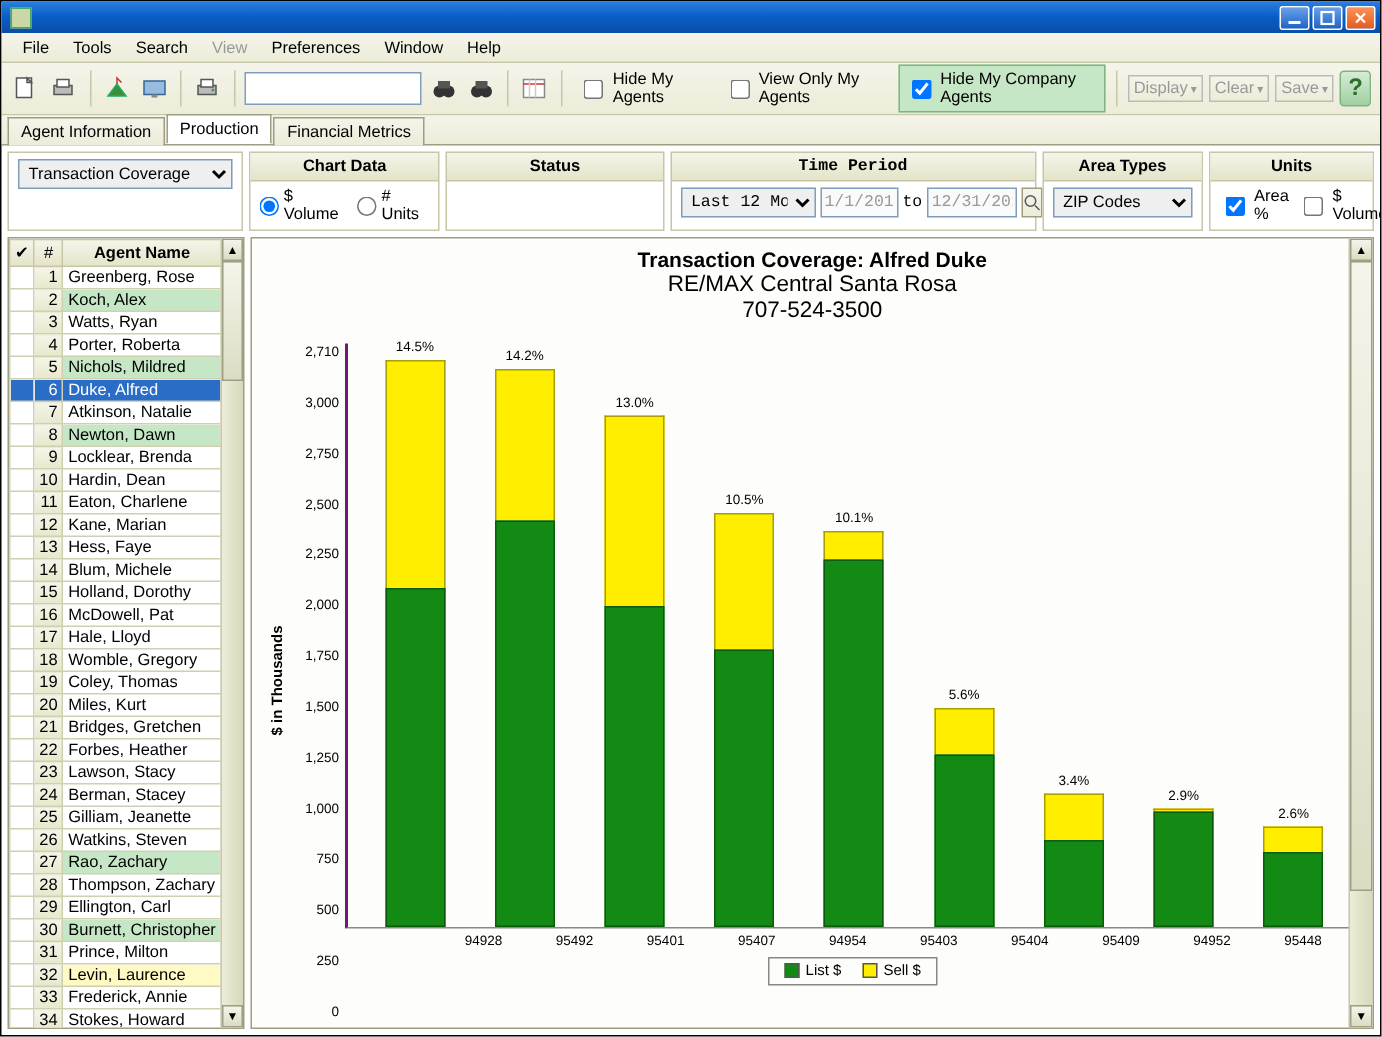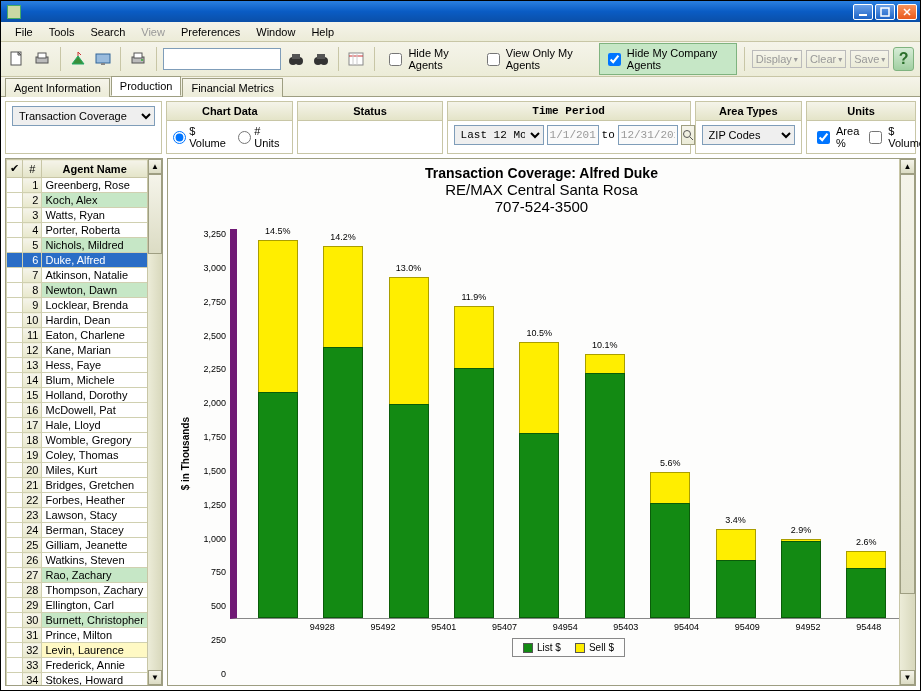--- a/index.html
+++ b/index.html
@@ -229,21 +229,21 @@
   }
   .y-axis {
     width: 36px;
     display: flex; flex-direction: column; justify-content: space-between;
     text-align: right;
     padding-right: 4px;
     font-size: 9px;
   }
   .bars-zone {
     flex: 1;
-    border-left: 7px solid #701a75;
+    border-left: 2px solid #701a75;
     border-bottom: 1px solid #888;
     display: flex;
     align-items: flex-end;
     padding: 0 8px;
     height: 390px;
     gap: 0;
   }
   .bar-col {
     flex: 1;
     display: flex; flex-direction: column; align-items: center;
@@ -677,21 +677,21 @@
   <div class="chart-area">
     <div class="chart-title">Transaction Coverage: Alfred Duke</div>
     <div class="chart-sub">RE/MAX Central Santa Rosa</div>
     <div class="chart-sub">707-524-3500</div>
     <div class="plot-wrap">
       <div class="y-title">
           <span>$ in Thousands</span>
         </div>
       <div class="plot">
         <div class="y-axis" id="y-axis">
-            <div>3,250</div>
+            <div>2,710</div>
             <div>3,000</div>
             <div>2,750</div>
             <div>2,500</div>
             <div>2,250</div>
             <div>2,000</div>
             <div>1,750</div>
             <div>1,500</div>
             <div>1,250</div>
             <div>1,000</div>
             <div>750</div>
@@ -713,27 +713,20 @@
                 <div class="stack">
                   <div class="seg-sell" style="height: 100.8px;"></div>
                   <div class="seg-list" style="height: 271.2px;"></div>
                 </div>
               </div>
               <div class="bar-col">
                 <div class="pct-label" style="bottom: 344.8px;">13.0%</div>
                 <div class="stack">
                   <div class="seg-sell" style="height: 127.2px;"></div>
                   <div class="seg-list" style="height: 213.6px;"></div>
-                </div>
-              </div>
-              <div class="bar-col">
-                <div class="pct-label" style="bottom: 316px;">11.9%</div>
-                <div class="stack">
-                  <div class="seg-sell" style="height: 62.4px;"></div>
-                  <div class="seg-list" style="height: 249.6px;"></div>
                 </div>
               </div>
               <div class="bar-col">
                 <div class="pct-label" style="bottom: 280px;">10.5%</div>
                 <div class="stack">
                   <div class="seg-sell" style="height: 91.2px;"></div>
                   <div class="seg-list" style="height: 184.8px;"></div>
                 </div>
               </div>
               <div class="bar-col">

